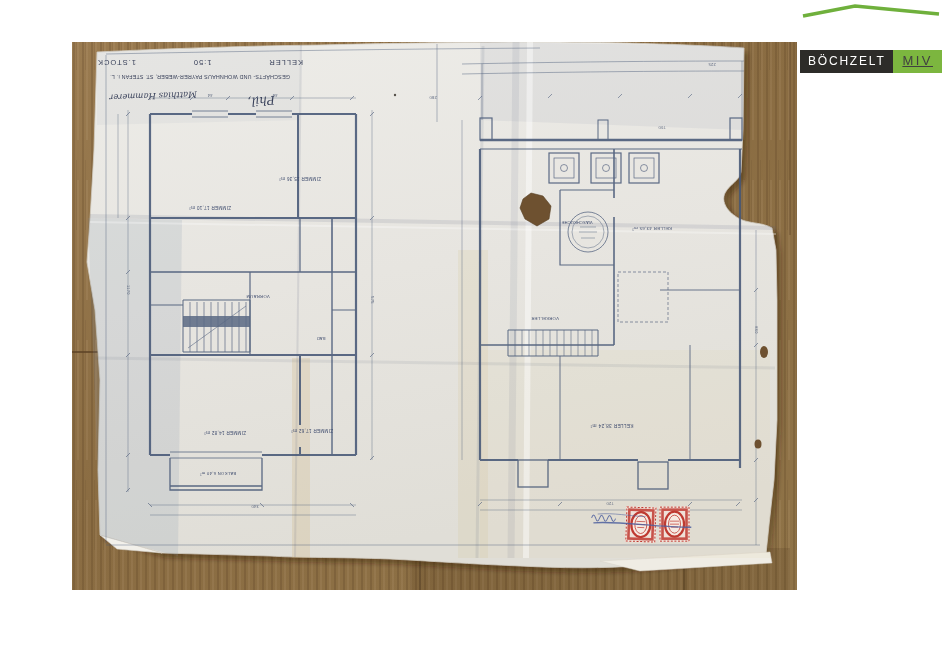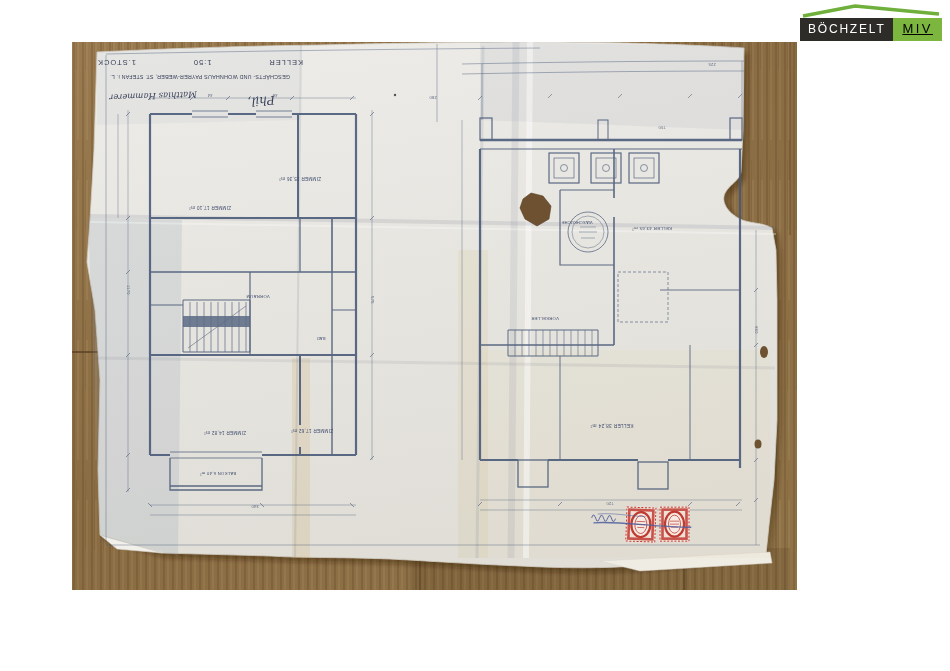--- a/index.html
+++ b/index.html
@@ -1,24 +1,24 @@
 <!DOCTYPE html>
 <html><head>
 <meta charset="utf-8">
 <style>
   html,body{margin:0;padding:0;background:#ffffff;}
   #screen{position:relative;width:950px;height:671px;background:#ffffff;overflow:hidden;
           font-family:"Liberation Sans",sans-serif;}
   
   .logo{position:absolute;top:3px;right:8px;width:142px;}
   .logo-roof{display:block;}
-  .logo-row{display:flex;width:100%;}
+  .logo-row{display:flex;width:100%;margin-top:32px;}
   .logo-dark{flex:1;background:#2d2c29;color:#ffffff;font-size:12px;letter-spacing:1.8px;
              padding:4px 6px 5px 8px;font-family:"Liberation Sans",sans-serif;}
-  .logo-green{background:#7cb63f;color:#000000;font-size:13px;letter-spacing:2.5px;
+  .logo-green{background:#7cb63f;color:#404040;font-size:13px;letter-spacing:2.5px;
               padding:3px 9px 4px;font-weight:500;text-decoration:underline;}
   
   .title-block{position:absolute;left:95px;top:46px;width:210px;height:62px;
                transform:rotate(180deg);color:#3a4154;}
   .sig-row{display:flex;justify-content:space-between;align-items:flex-start;
            height:24px;padding:0 14px 0 30px;}
   .sig{font-family:"DejaVu Serif",serif;font-style:italic;font-size:12px;
        color:#39415a;transform:rotate(-5deg);}
   .sig2{font-size:8.5px;padding-top:7px;transform:rotate(-2deg);}
   .project{font-size:5.4px;letter-spacing:.2px;text-align:center;white-space:nowrap;

